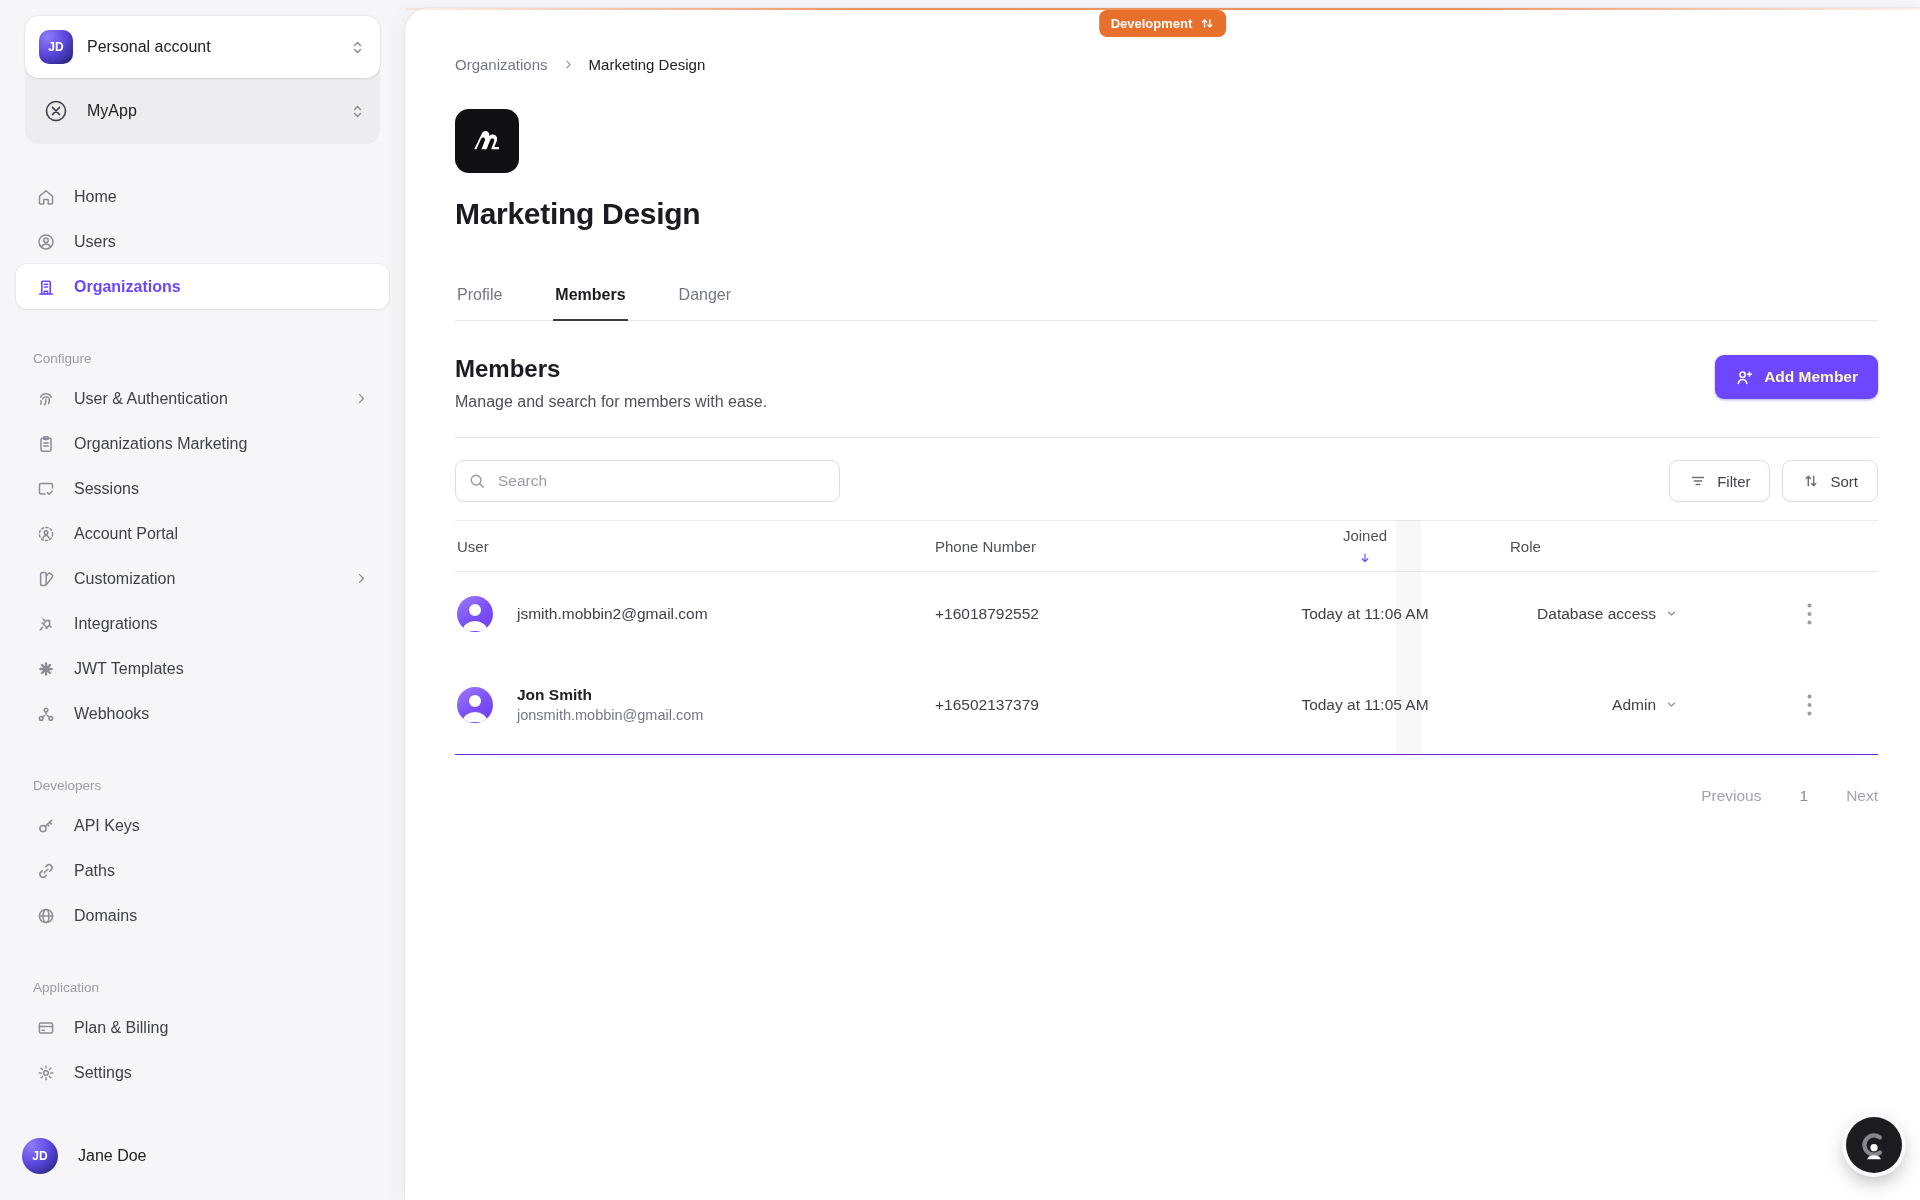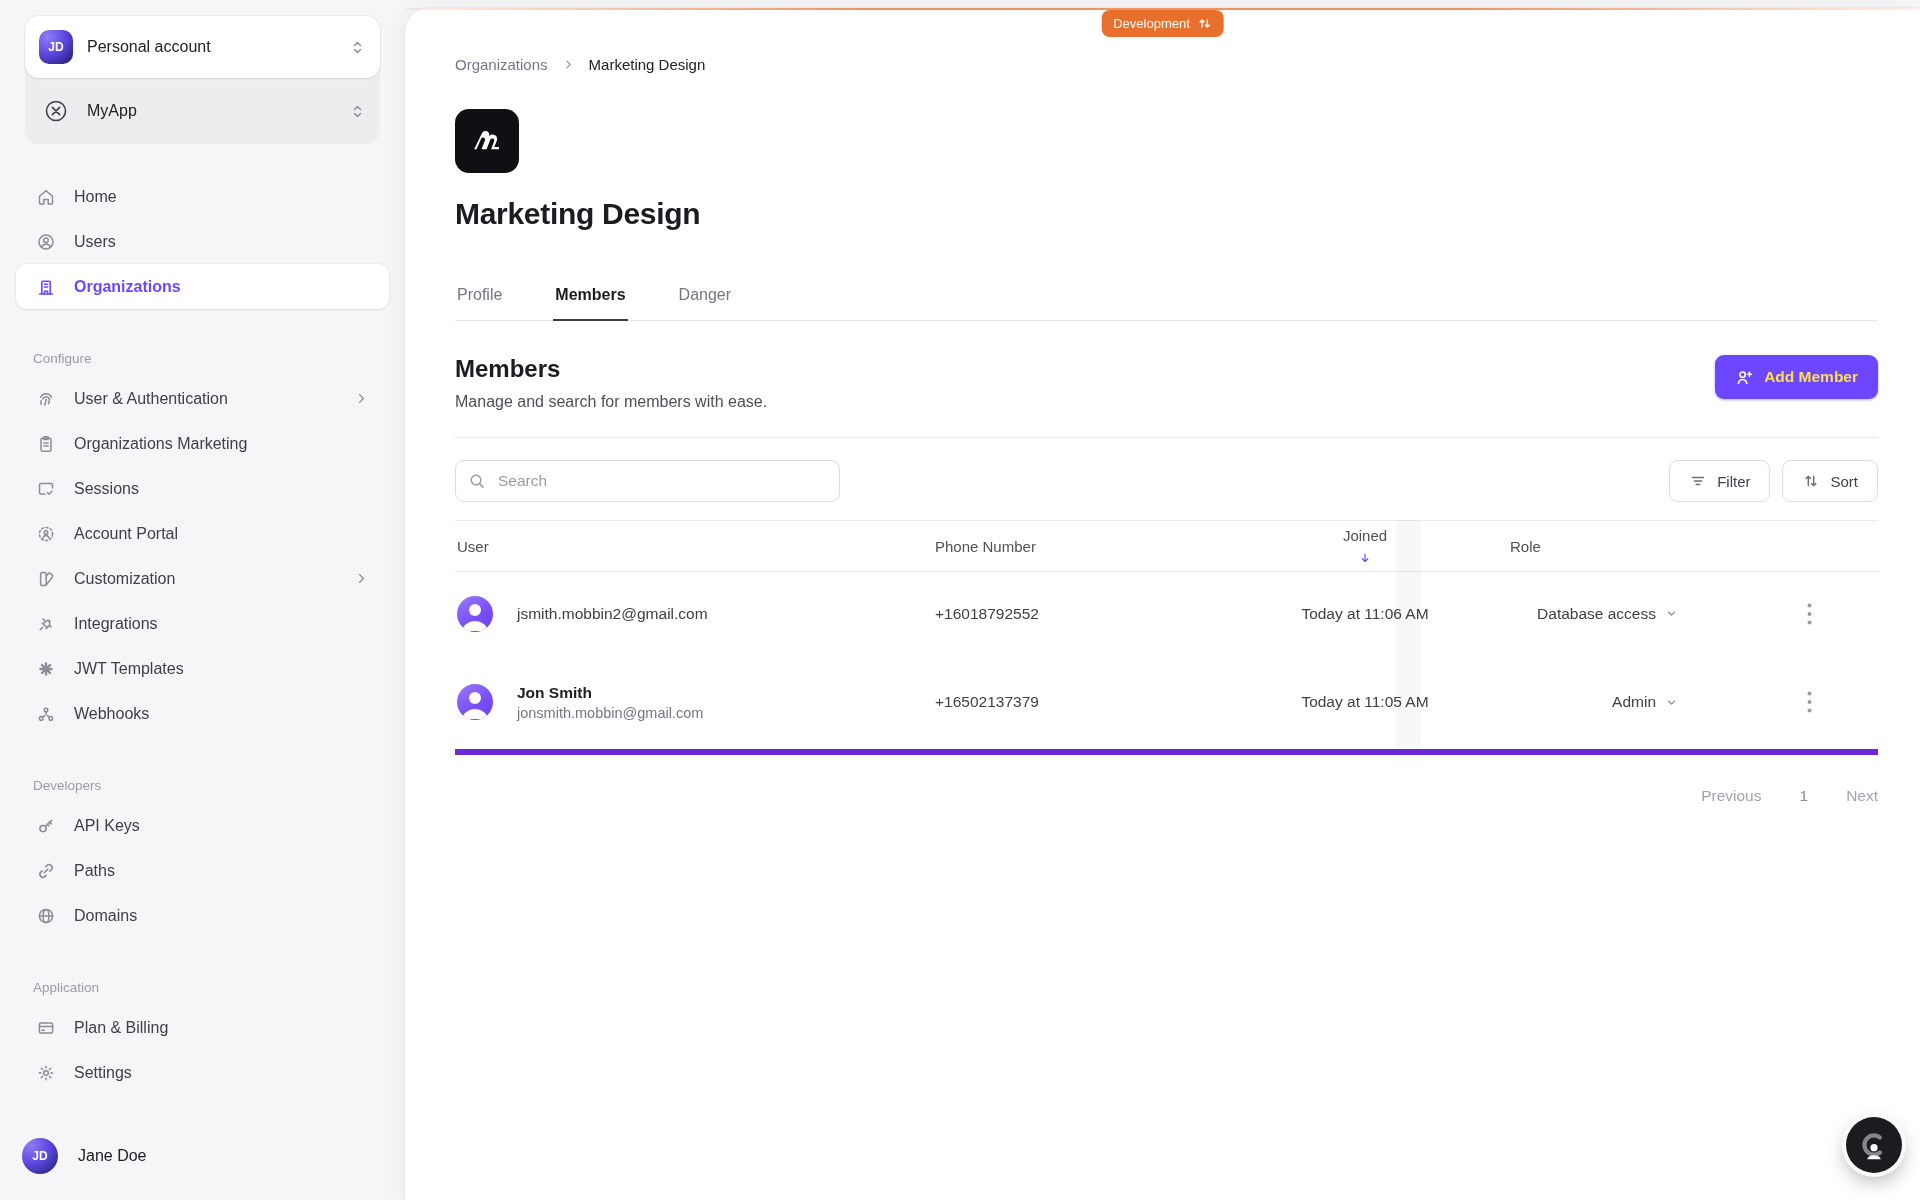--- a/index.html
+++ b/index.html
@@ -36,41 +36,41 @@
     background:radial-gradient(120% 120% at 25% 20%, #8d7df8 0%, #5a46dd 45%, #2c2780 80%, #4b3aa8 100%);
     color:#fff; font-size:12px; font-weight:700; display:flex; align-items:center; justify-content:center; }
   .user-name { font-size:16px; color:#212126; }
 
   
   .main { position:absolute; left:405px; top:8px; right:0; bottom:0; background:#fff;
     border-radius:24px 0 0 0; box-shadow:-6px 0 18px rgba(25,25,35,.04), 0 0 0 1px rgba(25,25,35,.04); }
   .dev-line { position:absolute; top:0; left:0; right:0; height:2px; border-radius:24px 0 0 0;
     background:linear-gradient(90deg, rgba(233,112,44,.1), rgba(233,112,44,.75) 30%, rgba(233,112,44,.75) 70%, rgba(233,112,44,.1)); }
   .dev-badge { position:absolute; top:2px; left:50%; transform:translateX(-50%);
-    background:#E9702C; color:#fff; font-size:13px; font-weight:400;
+    background:#E9702C; color:#fff; font-size:13px; font-weight:700;
     padding:6px 12px; border-radius:8px; display:flex; align-items:center; gap:8px; cursor:pointer; }
   .content { padding:48px 42px 0 50px; }
 
   .breadcrumb { display:flex; align-items:center; gap:14px; font-size:15px; }
   .crumb { color:#747686; cursor:pointer; }
   .crumb.current { color:#212126; }
 
   .org-logo { margin-top:36px; width:64px; height:64px; border-radius:14px; background:#101014;
     display:flex; align-items:center; justify-content:center; }
   .page-title { margin-top:24px; font-size:30px; font-weight:700; letter-spacing:-.3px; color:#1b1b21; }
 
   .tabs { margin-top:55px; display:flex; gap:49px; border-bottom:1px solid #e7e7ea; }
   .tab { font-size:16px; color:#747686; padding:0 2px 15px; cursor:pointer; border-bottom:2px solid transparent; margin-bottom:-1px; }
   .tab.active { color:#1b1b21; font-weight:600; border-bottom-color:#3c3c43; }
 
   .section-head { margin-top:34px; display:flex; justify-content:space-between; align-items:flex-start; }
   .sec-title { font-size:24px; font-weight:700; color:#1b1b21; }
   .sec-desc { margin-top:10px; font-size:16px; color:#4e4f58; }
   .btn-primary { display:flex; align-items:center; gap:10px; height:44px; padding:0 20px;
-    background:#6C47FF; color:#fde047; font-size:15.5px; font-weight:600; border:none; border-radius:9px;
+    background:#6C47FF; color:#fef9c3; font-size:15.5px; font-weight:600; border:none; border-radius:9px;
     cursor:pointer; box-shadow:0 1px 3px rgba(76,47,185,.4); }
 
   .divider { margin-top:26px; height:1px; background:#e9e9ec; }
 
   .toolbar { margin-top:22px; display:flex; justify-content:space-between; align-items:center; }
   .search-wrap { position:relative; width:385px; }
   .search-wrap .ic { position:absolute; left:13px; top:12px; color:#9a9ba7; }
   .search-input { width:100%; height:42px; border:1px solid #dcdce1; border-radius:9px;
     padding:0 14px 0 42px; font-size:15.5px; color:#4d7c0f; background:#fff; outline:none;
     font-family:inherit; }
@@ -87,21 +87,21 @@
     background:rgba(28,28,40,.03); pointer-events:none; }
   .thead { display:flex; align-items:center; height:52px; border-top:1px solid #ececef; border-bottom:1px solid #e9e9ec; }
   .th { font-size:15px; color:#4f5058; font-weight:500; }
   .col-user { width:480px; padding-left:2px; }
   .col-phone { width:285px; }
   .col-joined { width:290px; display:flex; align-items:center; gap:7px;flex-direction:column; }
   .col-role { flex:1; }
   .sort-arrow { color:#6C47FF; display:inline-flex; }
   .trow { display:flex; align-items:center; cursor:pointer; }
   .trow.r1 { height:83px; }
-  .trow.r2 { height:100px; border-bottom:6px solid #6d28d9; }
+  .trow.r2 { height:100px; border-bottom:1px solid #6d28d9; }
   .user-cell { display:flex; align-items:center; gap:24px; }
   .row-avatar { width:36px; height:36px; border-radius:50%; overflow:hidden; flex:none;
     background:linear-gradient(145deg,#9d7bfa 0%, #7a4ff6 55%, #6d3ef5 100%); }
   .cell-text { font-size:15.5px; color:#3f4049; }
   .member-name { font-size:15.5px; font-weight:600; color:#212126; }
   .member-email { font-size:14.5px; color:#747686; margin-top:3px; }
   .cell-role { flex:1; display:flex; align-items:center; justify-content:flex-end; }
   .role-select { display:flex; align-items:center; gap:9px; cursor:pointer; font-size:15.5px; color:#3f4049; }
   .role-select .ic { color:#8b8c96; }
   .kebab { margin-left:118px; margin-right:56px; width:26px; height:30px; display:flex;

